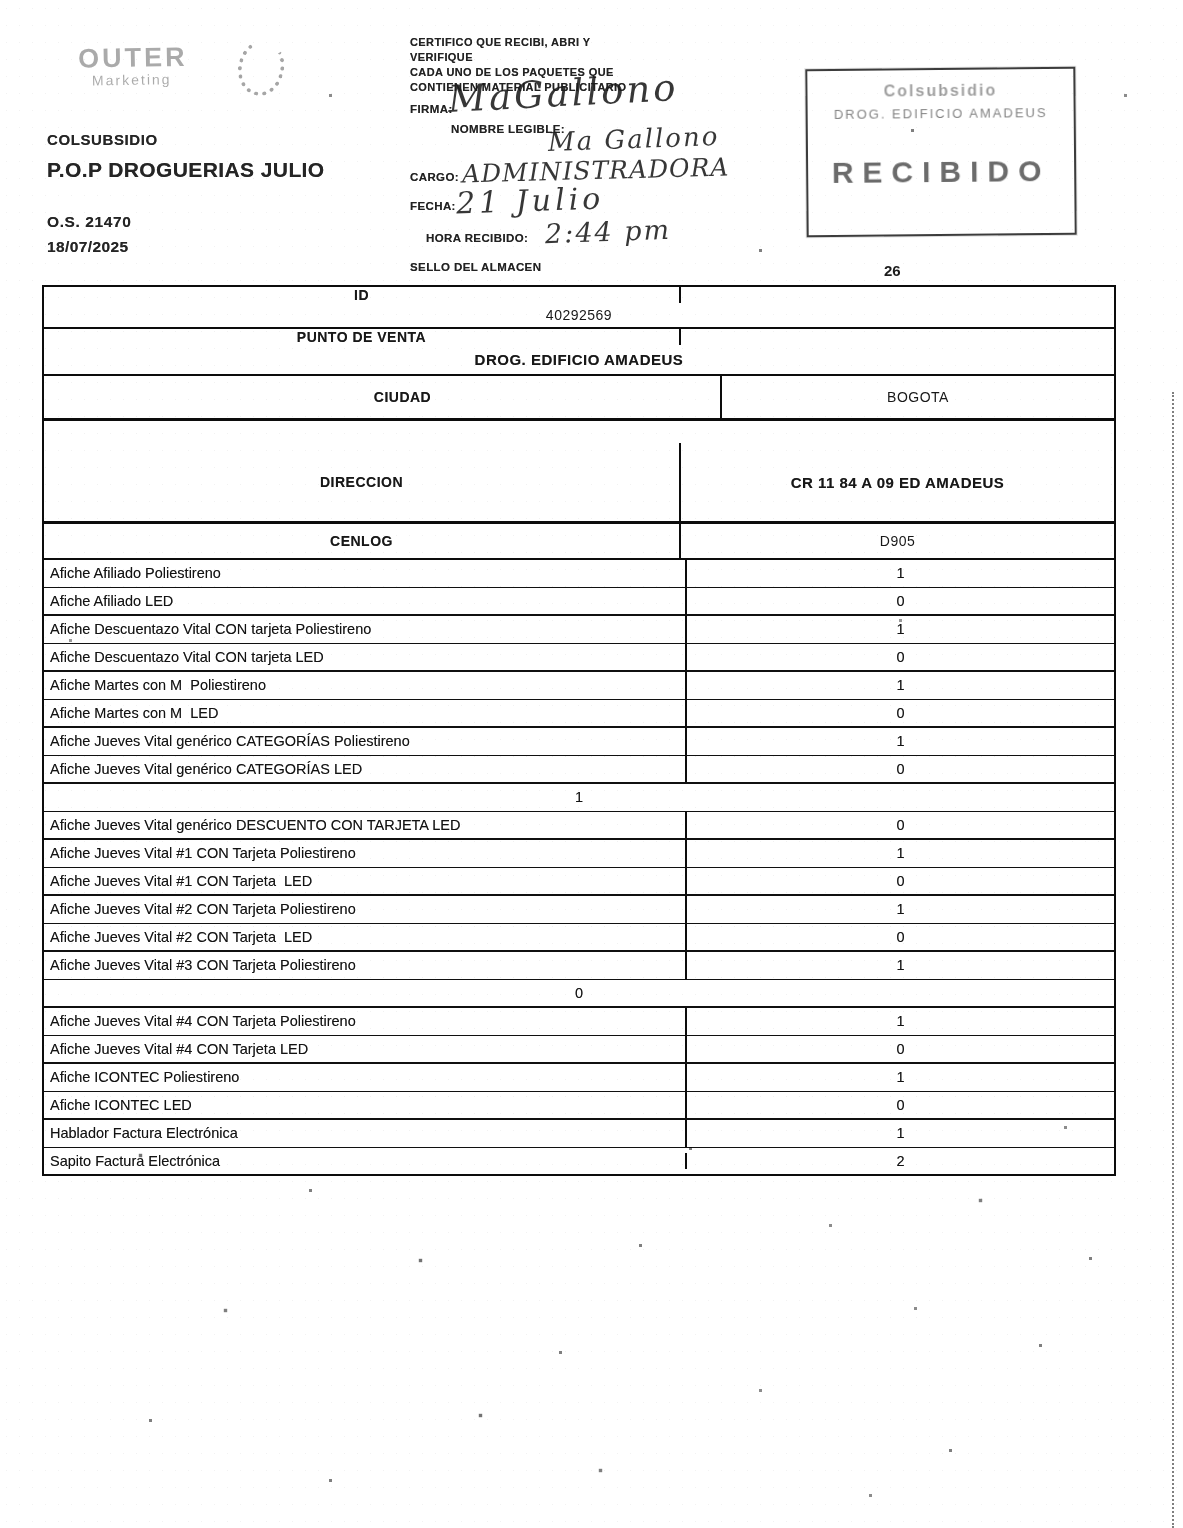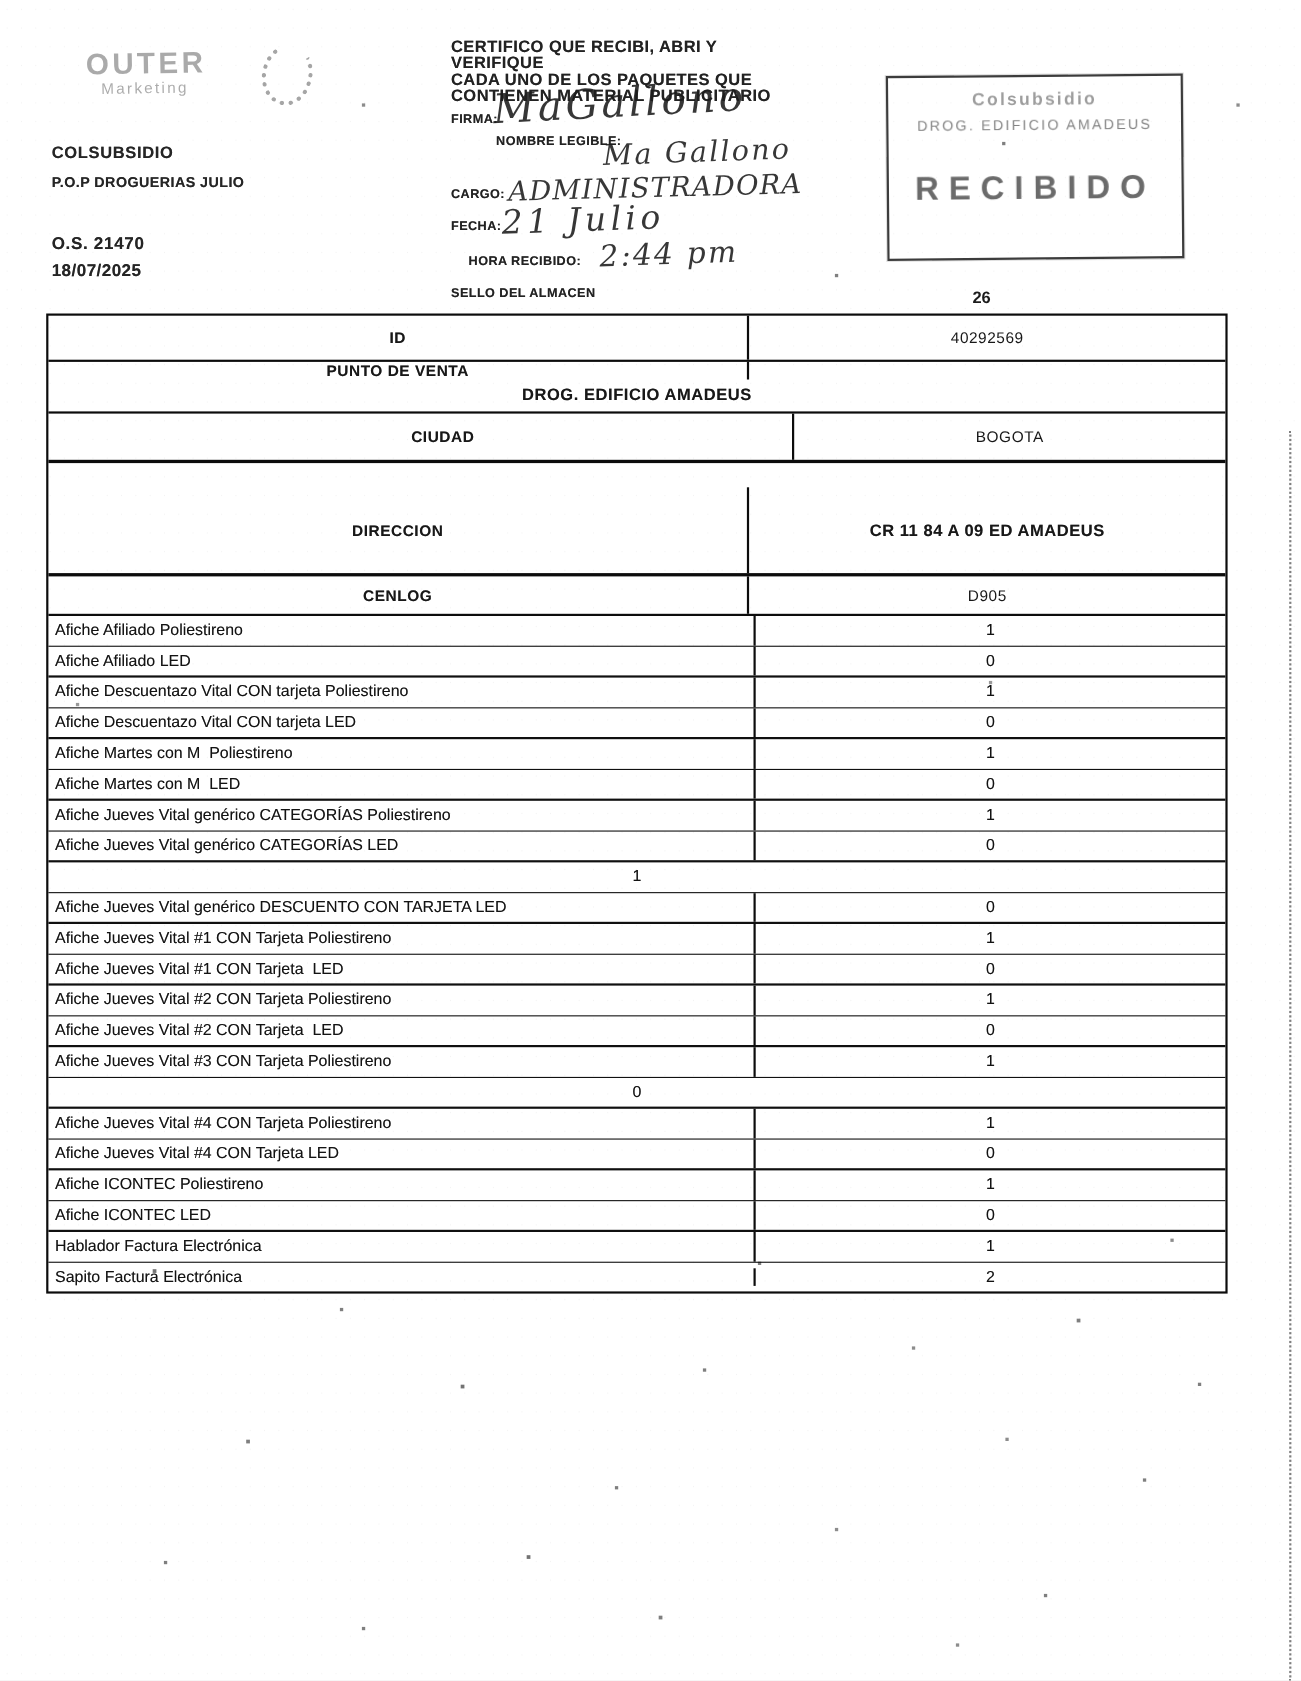--- a/index.html
+++ b/index.html
@@ -14,26 +14,26 @@
     color:#1a1a1a;
     overflow:hidden;
   }
   
   .logo{position:absolute;left:78px;top:42px;width:190px;opacity:.33;filter:blur(.6px);}
   .logo .l1{font-size:27px;font-weight:bold;letter-spacing:3px;color:#000;transform:rotate(-1deg);}
   .logo .l2{font-size:14px;letter-spacing:2px;color:#000;margin-top:-2px;margin-left:14px;transform:rotate(-1deg);}
   .logo-mark{position:absolute;left:238px;top:40px;width:38px;height:48px;border:4px dotted rgba(0,0,0,.35);border-radius:50% 50% 48% 52%;border-top-color:transparent;transform:rotate(14deg);}
   .lh{position:absolute;left:47px;font-weight:bold;color:#252525;text-shadow:0 0 .6px rgba(0,0,0,.55);}
   .lh1{top:131px;font-size:15px;letter-spacing:.6px;}
-  .lh2{top:158px;font-size:13px;letter-spacing:.4px;}
+  .lh2{top:158px;font-size:21px;letter-spacing:.4px;}
   .lh3{top:213px;font-size:15.5px;letter-spacing:.6px;}
   .lh4{top:238px;font-size:15.5px;letter-spacing:.4px;}
   
   .cert{position:absolute;left:410px;top:35px;width:340px;}
-  .cert .hline{font-size:15px;font-weight:bold;letter-spacing:.4px;color:#222;line-height:15px;text-shadow:0 0 .5px rgba(0,0,0,.5);}
+  .cert .hline{font-size:11px;font-weight:bold;letter-spacing:.4px;color:#222;line-height:15px;text-shadow:0 0 .5px rgba(0,0,0,.5);}
   .cfield{position:absolute;font-size:11.5px;font-weight:bold;letter-spacing:.4px;color:#222;text-shadow:0 0 .5px rgba(0,0,0,.5);}
   .f-firma{left:410px;top:103px;}
   .f-nombre{left:410px;top:123px;margin-left:41px;}
   .f-cargo{left:410px;top:171px;}
   .f-fecha{left:410px;top:200px;}
   .f-hora{left:410px;top:232px;margin-left:16px;}
   .f-sello{left:410px;top:261px;}
   .hand{position:absolute;font-family:"DejaVu Serif", serif;font-style:italic;color:#1c1c1c;opacity:.88;white-space:nowrap;}
   .hw-firma{left:448px;top:72px;font-size:37px;letter-spacing:3px;transform:rotate(-3deg);}
   .hw-nombre{left:548px;top:124px;font-size:26px;letter-spacing:2px;transform:rotate(-2deg);}
@@ -43,21 +43,21 @@
   
   .stamp{position:absolute;left:806px;top:68px;width:266px;height:164px;border:2px solid #3c3c3c;transform:rotate(-.5deg);box-shadow:0 0 0 1px rgba(0,0,0,.12);}
   .stamp .s1{margin-top:12px;text-align:center;font-size:16px;font-weight:bold;letter-spacing:2px;color:#000;opacity:.38;filter:blur(.7px);}
   .stamp .s2{margin-top:6px;text-align:center;font-size:13px;letter-spacing:2px;color:#000;opacity:.5;filter:blur(.5px);}
   .stamp .s3{margin-top:34px;text-align:center;font-size:30px;font-weight:bold;letter-spacing:9px;color:#333;opacity:.72;filter:blur(.4px);}
   
   .pageno{position:absolute;left:884px;top:262px;font-size:15px;font-weight:bold;color:#1c1c1c;}
   
   .doc-table{position:absolute;left:42px;top:285px;width:1070px;border:2px solid #0c0c0c;}
   .info-row{display:flex;border-bottom:2px solid #0c0c0c;}
-  .info-row:nth-of-type(1){height:40px;}
+  .info-row:nth-of-type(1){height:40px;flex-direction:column;}
   .info-row:nth-of-type(2){height:45px;flex-direction:column;}
   .info-row:nth-of-type(3){height:42px;border-bottom-width:3px;padding-left:41px;}
   .info-row:nth-of-type(4){height:78px;border-bottom-width:3px;margin-top:22px;}
   .info-row:nth-of-type(5){height:34px;border-bottom-width:2px;}
   .cell{display:flex;align-items:center;}
   .cell-label{width:635px;justify-content:center;border-right:2px solid #0c0c0c;font-weight:bold;font-size:14px;letter-spacing:.5px;color:#181818;text-shadow:0 0 .5px rgba(0,0,0,.45);}
   .cell-value{flex:1;justify-content:center;font-size:14px;letter-spacing:.5px;color:#181818;}
   .info-row:nth-of-type(2) .cell-value,
   .info-row:nth-of-type(4) .cell-value{font-weight:bold;font-size:15px;text-shadow:0 0 .5px rgba(0,0,0,.45);}
   .item-row{display:flex;height:26.5px;border-bottom:1.4px solid #101010;}

